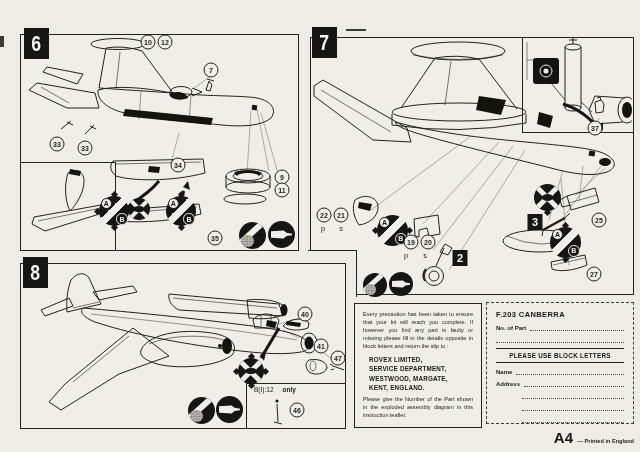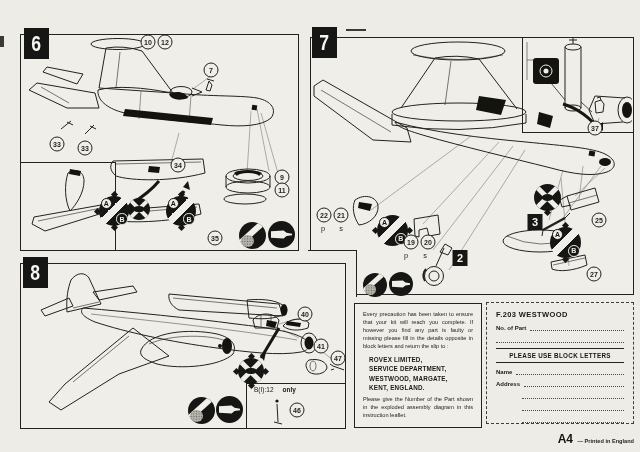--- a/index.html
+++ b/index.html
@@ -73,21 +73,21 @@
   .form .title{font-size:7.5px;font-weight:bold;letter-spacing:.4px;color:#161614;}
   .frow{display:flex;align-items:flex-end;margin-top:5px;}
   .frow .lbl{font-size:6px;font-weight:bold;color:#1b1b16;white-space:nowrap;}
   .dots{flex:1;border-bottom:1px dotted #4a4a45;height:6px;margin-left:4px;}
   .dots.full{margin-left:0;}
   .dots.ind{margin-left:26px;}
   .rule{border-top:1.2px solid #22221f;margin-top:5px;}
   .block-head{text-align:center;font-size:6.3px;font-weight:bold;margin-top:3px;letter-spacing:.3px;color:#161614;}
   
   .footer{position:absolute;left:470px;top:429px;width:164px;text-align:right;white-space:nowrap;}
-  .footer .code{font-size:12px;font-weight:bold;color:#14140f;}
+  .footer .code{font-size:15px;font-weight:bold;color:#14140f;}
   .footer .rest{font-size:5.6px;font-weight:bold;color:#25251f;}
   .artifact{position:absolute;background:#3a3a36;}
   
   .variant-label{position:absolute;left:254px;top:386px;z-index:6;font-size:6.5px;color:#21211c;}
   .variant-label .only{font-weight:bold;margin-left:9px;}
 </style>
 </head>
 <body>
 
 <div class="sheet">
@@ -412,21 +412,21 @@
     <div class="addr">
       <div>ROVEX LIMITED,</div>
       <div>SERVICE DEPARTMENT,</div>
       <div>WESTWOOD, MARGATE,</div>
       <div>KENT, ENGLAND.</div>
     </div>
     <p>Please give the Number of the Part shown in the exploded assembly diagram in this instruction leaflet.</p>
   </div>
 
   <div class="form">
-    <div class="title">F.203  WESTWOOD</div>
+    <div class="title">F.203  CANBERRA</div>
     <div class="frow">
       <span class="lbl">No. of Part</span>
       <span class="dots"></span>
     </div>
     <div class="frow">
         <span class="dots full"></span>
       </div>
     <div class="rule"></div>
     <div class="block-head">PLEASE USE BLOCK LETTERS</div>
     <div class="rule" style="margin-top:3px;"></div>

